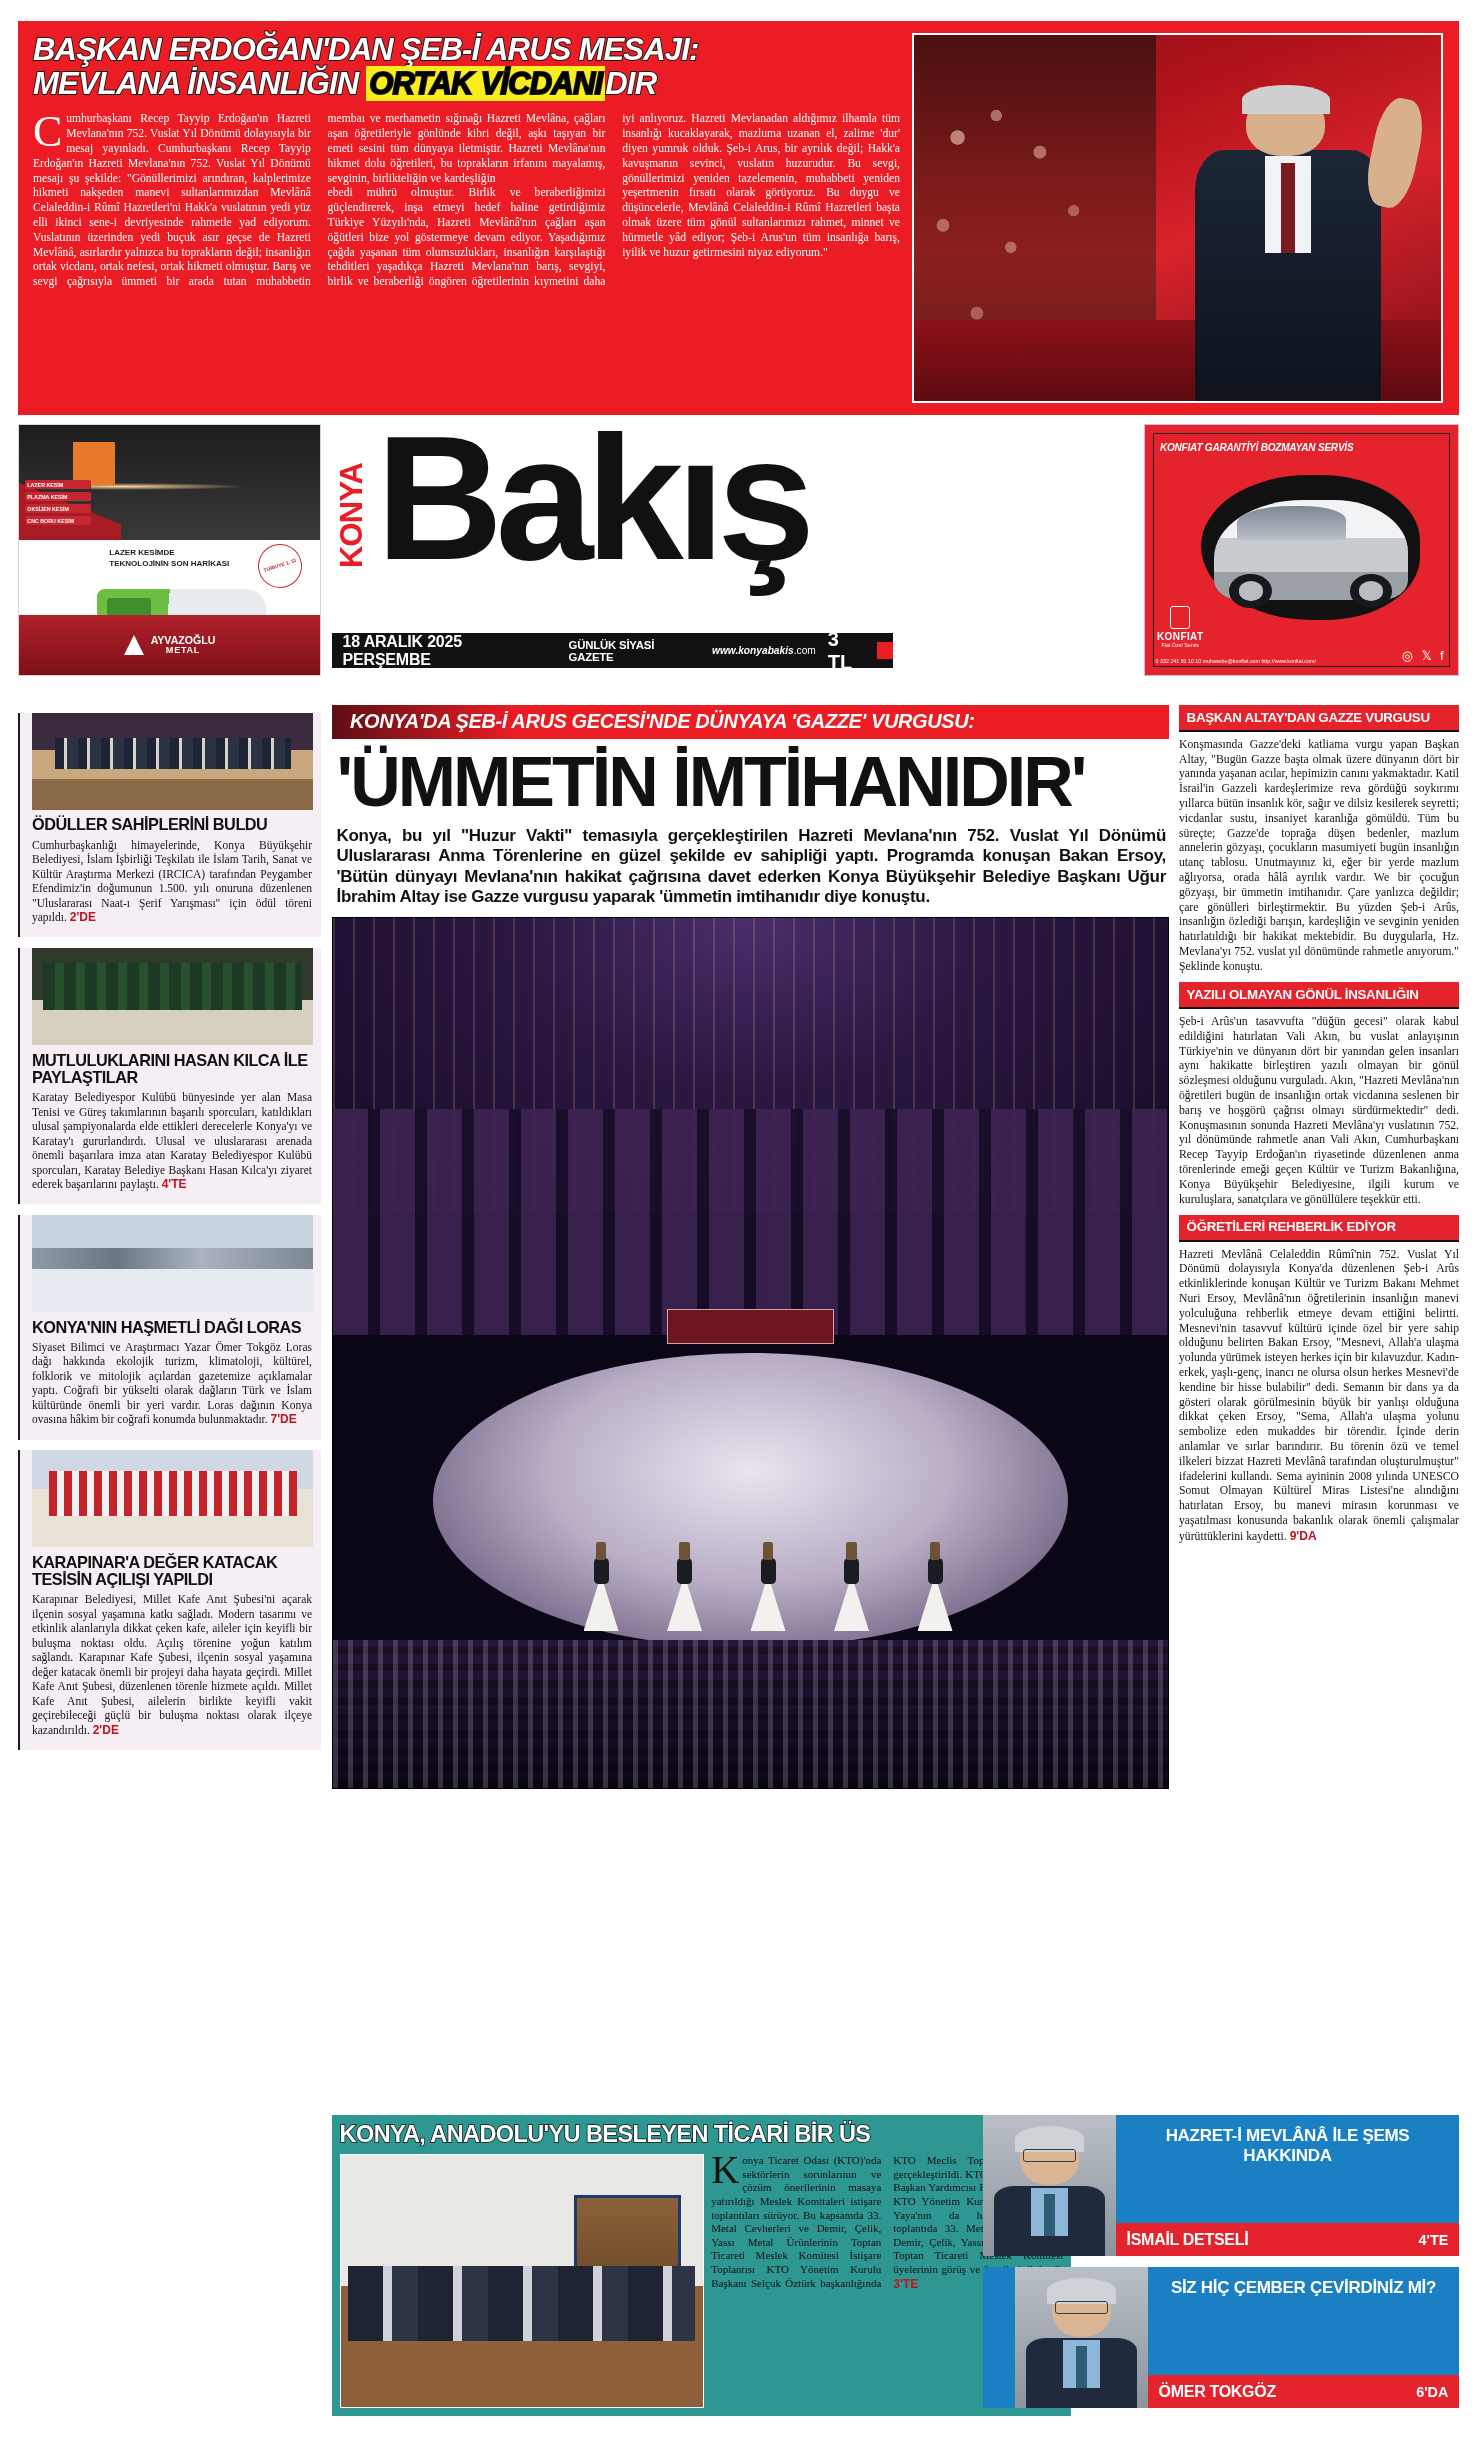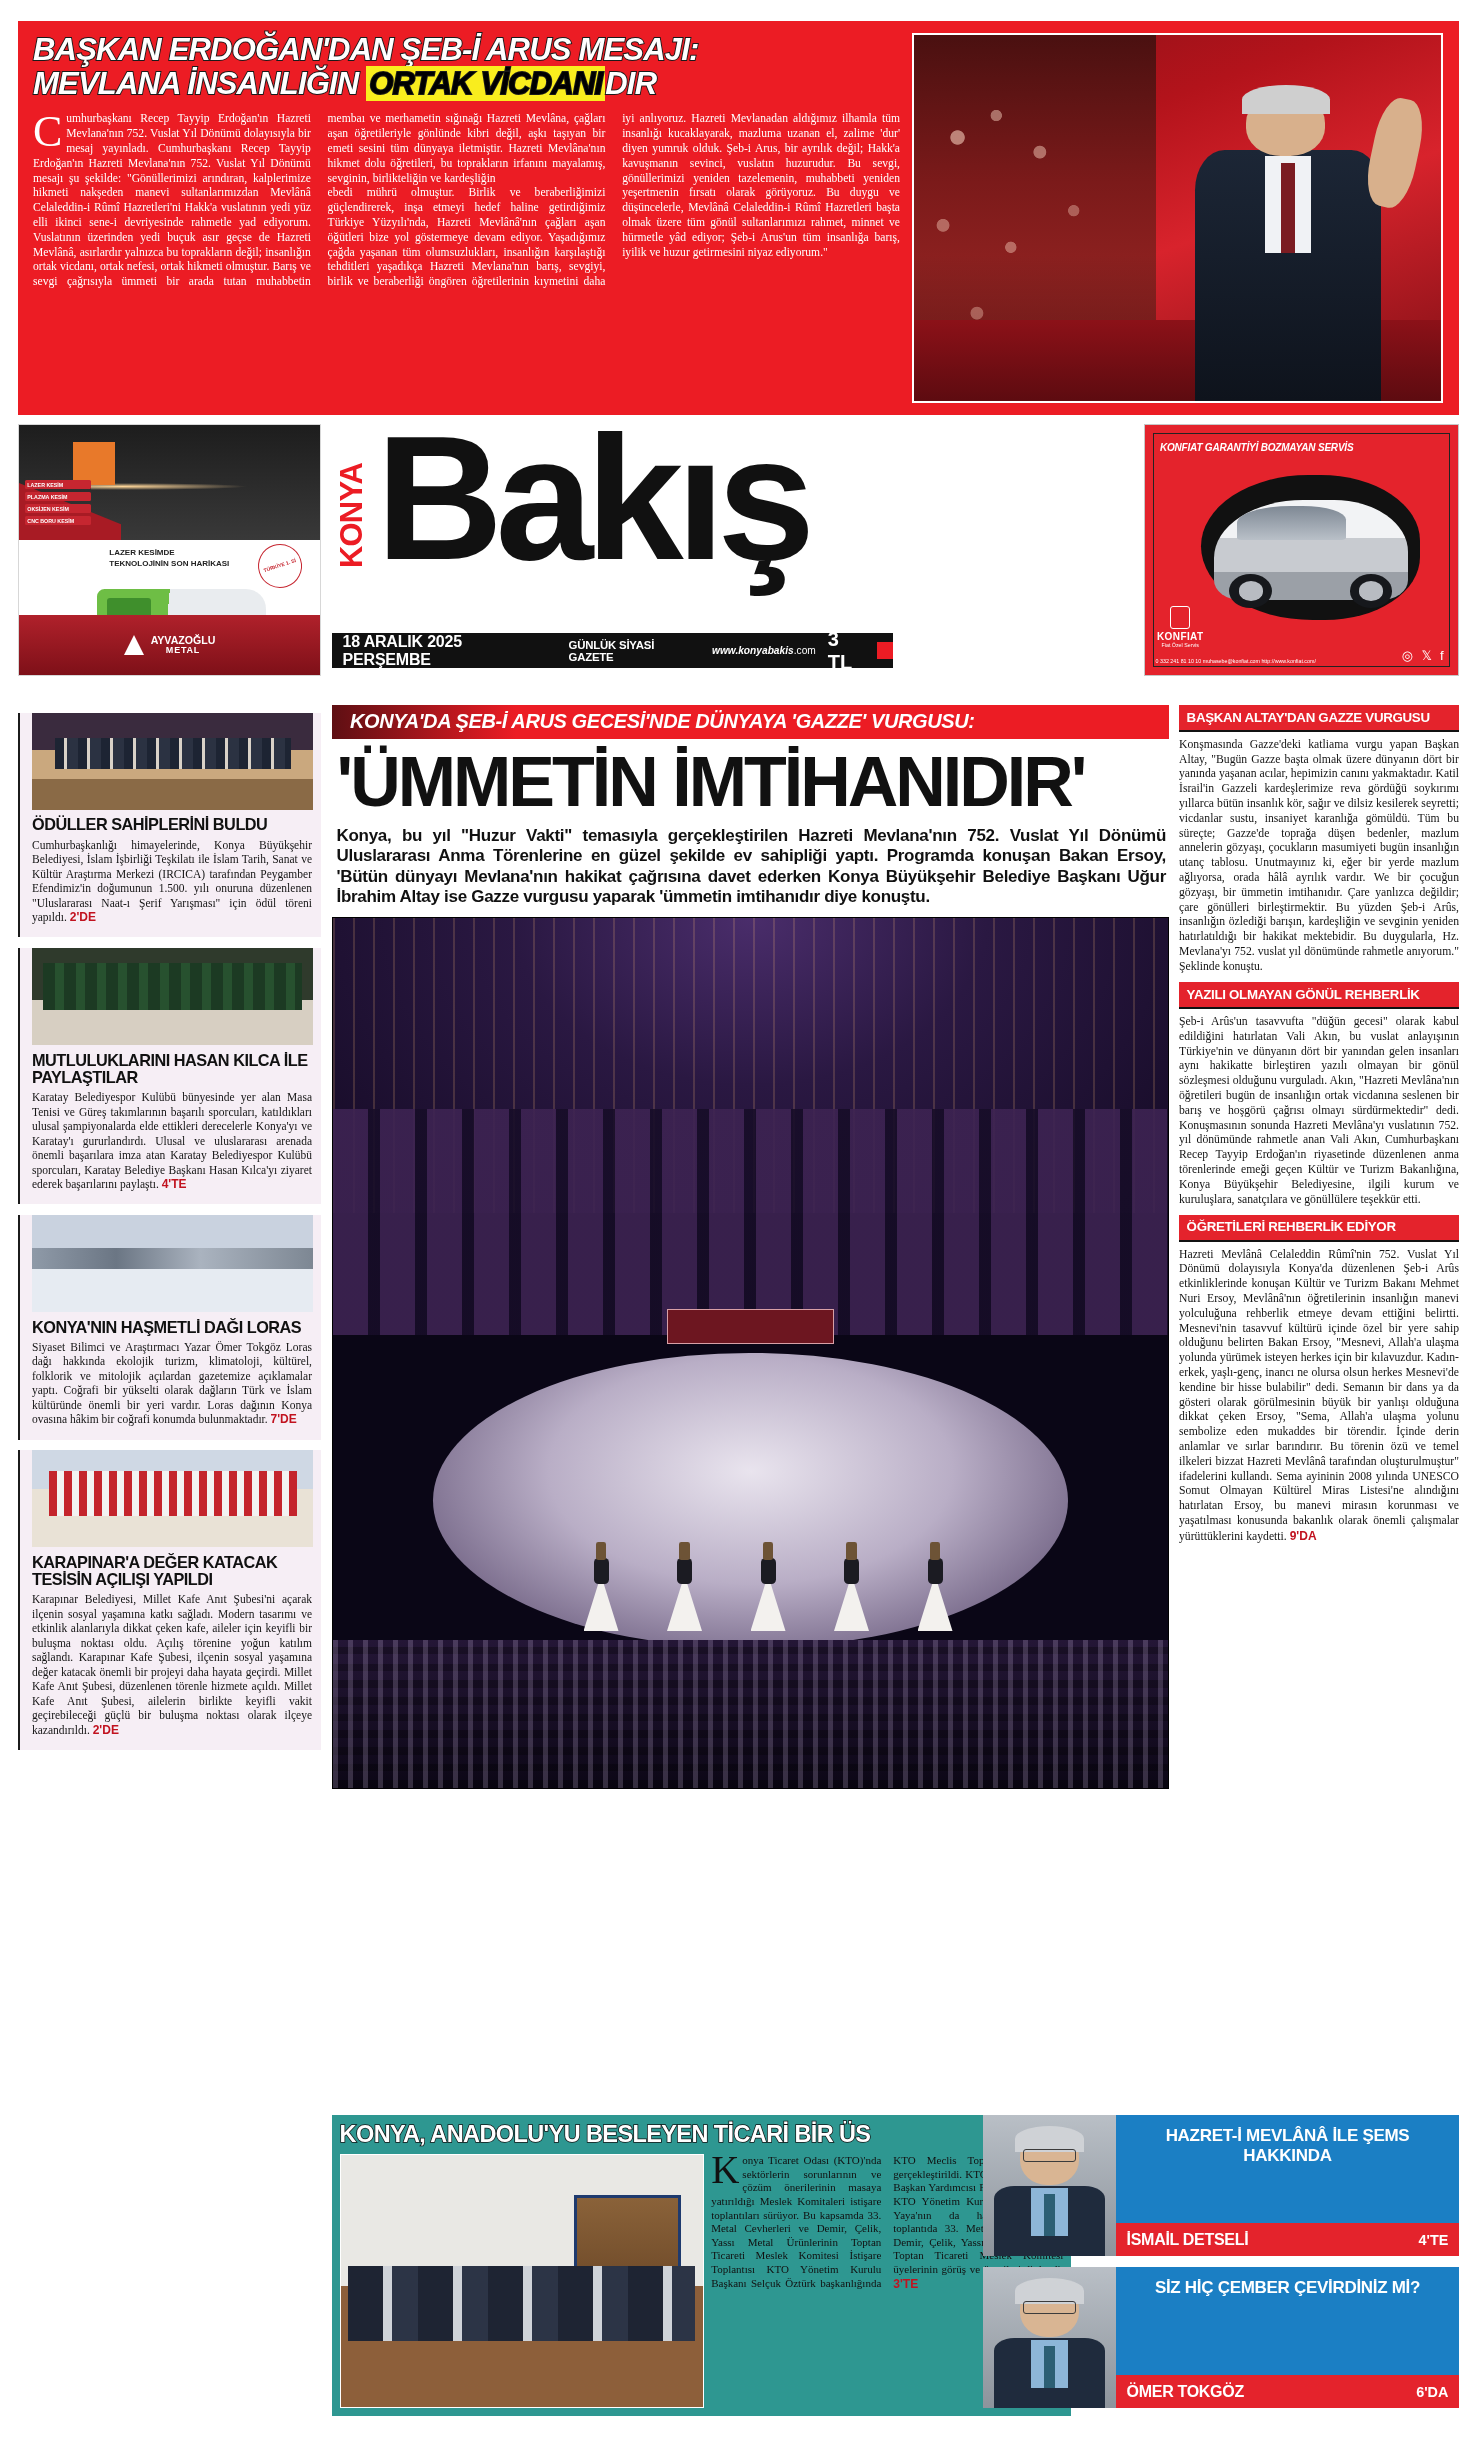--- a/index.html
+++ b/index.html
@@ -248,21 +248,21 @@
      background:repeating-linear-gradient(90deg,#1e2433 0 35px, #cfd3d9 35px 44px, #2c3446 44px 70px);}
   .kto-ph:before{content:"";position:absolute;right:6%;top:16%;width:28%;height:40%;
      background:linear-gradient(180deg,#8a6239,#6b4727); border:3px solid #1e3a6e;}
   .kto-txt { flex:1; column-count:2; column-gap:12px; font-family:"Liberation Serif", serif;
      font-size:11px; line-height:1.24; text-align:justify; color:#111; }
   .kto-drop { float:left; font-size:39px; line-height:.82; padding-right:3px; font-family:"Liberation Serif",serif;}
 
   .op-box { position:absolute; right:0; width:476px; height:141px; display:flex;
      background:#1b7fc4; overflow:hidden;}
   .op-box.b1 { top:0; }
-  .op-box.b2 { top:152px; }
+  .op-box.b2 { top:152px;padding-left:32px; }
   .op-ph { width:133px; height:141px; position:relative; overflow:hidden;
      background:linear-gradient(180deg,#b9bfc6,#8d949c); }
   .op-ph .f-head{position:absolute;left:28%;top:12%;width:44%;height:38%;background:#d9b593;border-radius:46%;}
   .op-ph .f-hair{position:absolute;left:24%;top:8%;width:52%;height:18%;background:#cfd2d6;border-radius:50% 50% 0 0;}
   .op-ph .f-body{position:absolute;left:8%;top:50%;width:84%;height:50%;background:#1f2b3d;border-radius:18% 18% 0 0;}
   .op-ph .f-shirt{position:absolute;left:36%;top:52%;width:28%;height:34%;background:#8db6d8;}
   .op-ph .f-tie{position:absolute;left:46%;top:56%;width:8%;height:30%;background:#2c5f74;}
   .op-ph .f-glass{position:absolute;left:30%;top:24%;width:40%;height:9%;
      border:1.5px solid #3c3c3c;border-radius:3px;}
   .op-right { flex:1; position:relative; }
@@ -420,21 +420,21 @@
             <div class="hat"></div>
           </div>
         <div class="mp-audience"></div>
       </div>
     </div>
 
     <div class="col-right">
       <div class="rh-bar">BAŞKAN ALTAY'DAN GAZZE VURGUSU</div>
       <p>Konşmasında Gazze'deki katliama vurgu yapan Başkan Altay, "Bugün Gazze başta olmak üzere dünyanın dört bir yanında yaşanan acılar, hepimizin canını yakmaktadır. Katil İsrail'in Gazzeli kardeşlerimize reva gördüğü soykırımı yıllarca bütün insanlık kör, sağır ve dilsiz kesilerek seyretti; vicdanlar sustu, insaniyet karanlığa gömüldü. Tüm bu süreçte; Gazze'de toprağa düşen bedenler, mazlum annelerin gözyaşı, çocukların masumiyeti bugün insanlığın utanç tablosu. Unutmayınız ki, eğer bir yerde mazlum ağlıyorsa, orada hâlâ ayrılık vardır. We bir çocuğun gözyaşı, bir ümmetin imtihanıdır. Çare yanlızca değildir; çare gönülleri birleştirmektir. Bu yüzden Şeb-i Arûs, insanlığın özlediği barışın, kardeşliğin ve sevginin yeniden hatırlatıldığı bir hakikat mektebidir. Bu duygularla, Hz. Mevlana'yı 752. vuslat yıl dönümünde rahmetle anıyorum." Şeklinde konuştu.</p>
 
-      <div class="rh-bar">YAZILI OLMAYAN GÖNÜL REHBERLİK</div>
+      <div class="rh-bar">YAZILI OLMAYAN GÖNÜL İNSANLIĞIN</div>
       <p>Şeb-i Arûs'un tasavvufta "düğün gecesi" olarak kabul edildiğini hatırlatan Vali Akın, bu vuslat anlayışının Türkiye'nin ve dünyanın dört bir yanından gelen insanları aynı hakikatte birleştiren yazılı olmayan bir gönül sözleşmesi olduğunu vurguladı. Akın, "Hazreti Mevlâna'nın öğretileri bugün de insanlığın ortak vicdanına seslenen bir barış ve hoşgörü çağrısı olmayı sürdürmektedir" dedi. Konuşmasının sonunda Hazreti Mevlâna'yı vuslatının 752. yıl dönümünde rahmetle anan Vali Akın, Cumhurbaşkanı Recep Tayyip Erdoğan'ın riyasetinde düzenlenen anma törenlerinde emeği geçen Kültür ve Turizm Bakanlığına, Konya Büyükşehir Belediyesine, ilgili kurum ve kuruluşlara, sanatçılara ve gönüllülere teşekkür etti.</p>
 
       <div class="rh-bar">ÖĞRETİLERİ REHBERLİK EDİYOR</div>
       <p><span>Hazreti Mevlânâ Celaleddin Rûmî'nin 752. Vuslat Yıl Dönümü dolayısıyla Konya'da düzenlenen Şeb-i Arûs etkinliklerinde konuşan Kültür ve Turizm Bakanı Mehmet Nuri Ersoy, Mevlânâ'nın öğretilerinin insanlığın manevi yolculuğuna rehberlik etmeye devam ettiğini belirtti. Mesnevi'nin tasavvuf kültürü içinde özel bir yere sahip olduğunu belirten Bakan Ersoy, "Mesnevi, Allah'a ulaşma yolunda yürümek isteyen herkes için bir kılavuzdur. Kadın-erkek, yaşlı-genç, inancı ne olursa olsun herkes Mesnevi'de kendine bir hisse bulabilir" dedi. Semanın bir dans ya da gösteri olarak görülmesinin büyük bir yanlışı olduğuna dikkat çeken Ersoy, "Sema, Allah'a ulaşma yolunu sembolize eden mukaddes bir törendir. İçinde derin anlamlar ve sırlar barındırır. Bu törenin özü ve temel ilkeleri bizzat Hazreti Mevlânâ tarafından oluşturulmuştur" ifadelerini kullandı. Sema ayininin 2008 yılında UNESCO Somut Olmayan Kültürel Miras Listesi'ne alındığını hatırlatan Ersoy, bu manevi mirasın korunması ve yaşatılması konusunda bakanlık olarak önemli çalışmalar yürüttüklerini kaydetti.</span> <span class="pgref">9'DA</span></p>
     </div>
   </div>
 
   <div class="bottom">
 
     <div class="kto">

